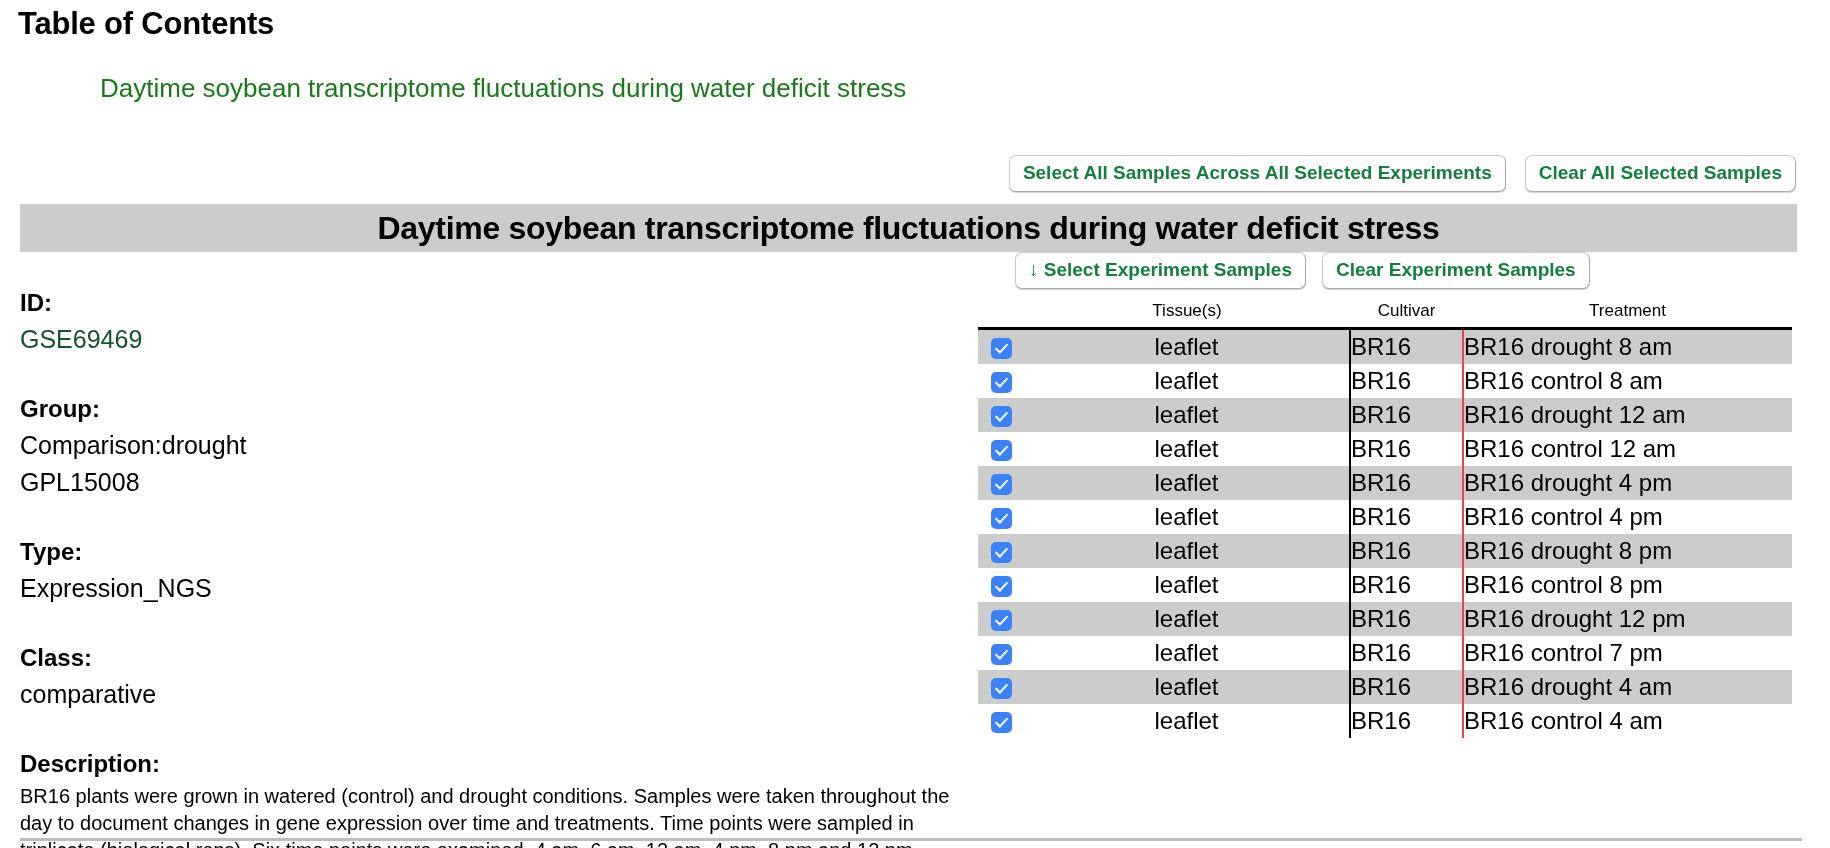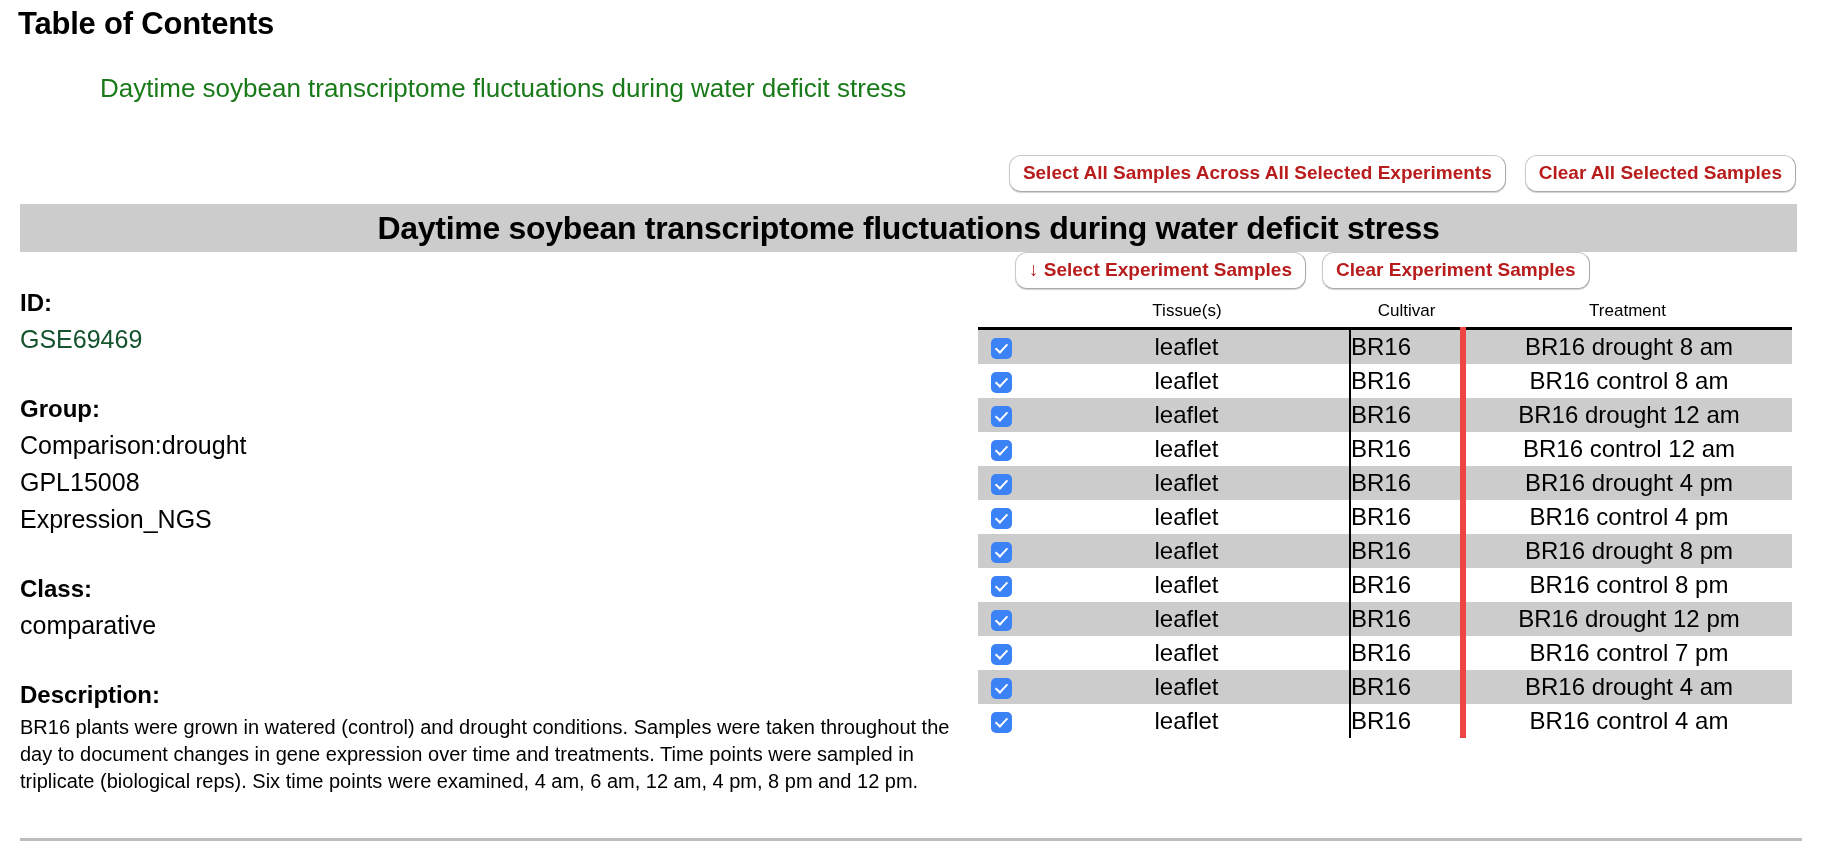--- a/index.html
+++ b/index.html
@@ -53,26 +53,26 @@
   }
   .btn {
     background: #ffffff;
     border: 1px solid #c9c9c9;
     border-right-color: #a9a9a9;
     border-bottom-color: #a9a9a9;
     box-shadow: 0 1px 1px rgba(0,0,0,0.18);
     font-family: "Liberation Sans", sans-serif;
     font-size: 19px;
     font-weight: bold;
-    color: #b91c1c;
+    color: #15803d;
     padding: 6px 13px 7px 13px;
     line-height: 22px;
     white-space: nowrap;
     cursor: pointer;
-    border-radius: 12px;
+    border-radius: 7px;
   }
 
   
   .exp-banner {
     position: absolute;
     left: 20px;
     top: 204px;
     width: 1777px;
     height: 48px;
     background: #cccccc;
@@ -159,21 +159,21 @@
   .samples-table td {
     font-size: 24px;
     line-height: 34px;
     padding: 0;
     vertical-align: middle;
     white-space: nowrap;
   }
   .cell-check  { text-align: center; }
   .cell-tissue { text-align: center; }
   .cell-cult   { border-left: 2px solid #000000; padding-left: 4px; }
-  .cell-treat  { border-left: 6px solid #ef4444; padding-left: 4px; text-align: center; }
+  .cell-treat  { border-left: 2px solid #ef4444; padding-left: 4px; }
 
   
   .cbx {
     display: inline-block;
     width: 21px;
     height: 21px;
     border-radius: 5px;
     background: #3b82f6;
     position: relative;
     vertical-align: middle;
@@ -221,20 +221,21 @@
 
 <div class="meta-panel">
   <span class="meta-label">ID:</span>
   <span class="meta-value link">GSE69469</span>
 
   <span class="meta-label">Group:</span>
   <span class="meta-value">Comparison:drought</span>
 
   <span class="meta-value">GPL15008</span>
 
+  <span class="meta-label">Type:</span>
   <span class="meta-value">Expression_NGS</span>
 
   <span class="meta-label">Class:</span>
   <span class="meta-value">comparative</span>
 
   <span class="meta-label">Description:</span>
   <div class="meta-desc">BR16 plants were grown in watered (control) and drought conditions. Samples were taken throughout the day to document changes in gene expression over time and treatments. Time points were sampled in triplicate (biological reps). Six time points were examined, 4 am, 6 am, 12 am, 4 pm, 8 pm and 12 pm.</div>
 </div>
 
 <div class="samples-panel">

